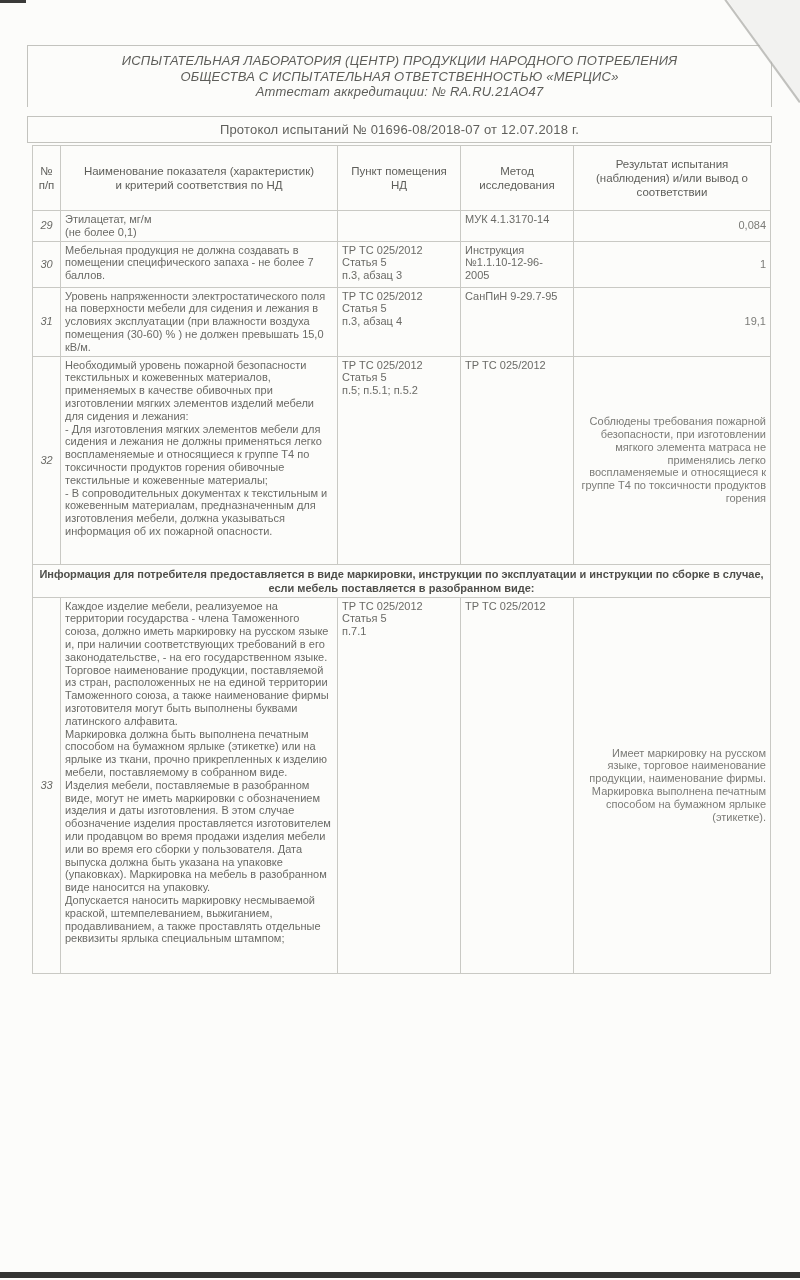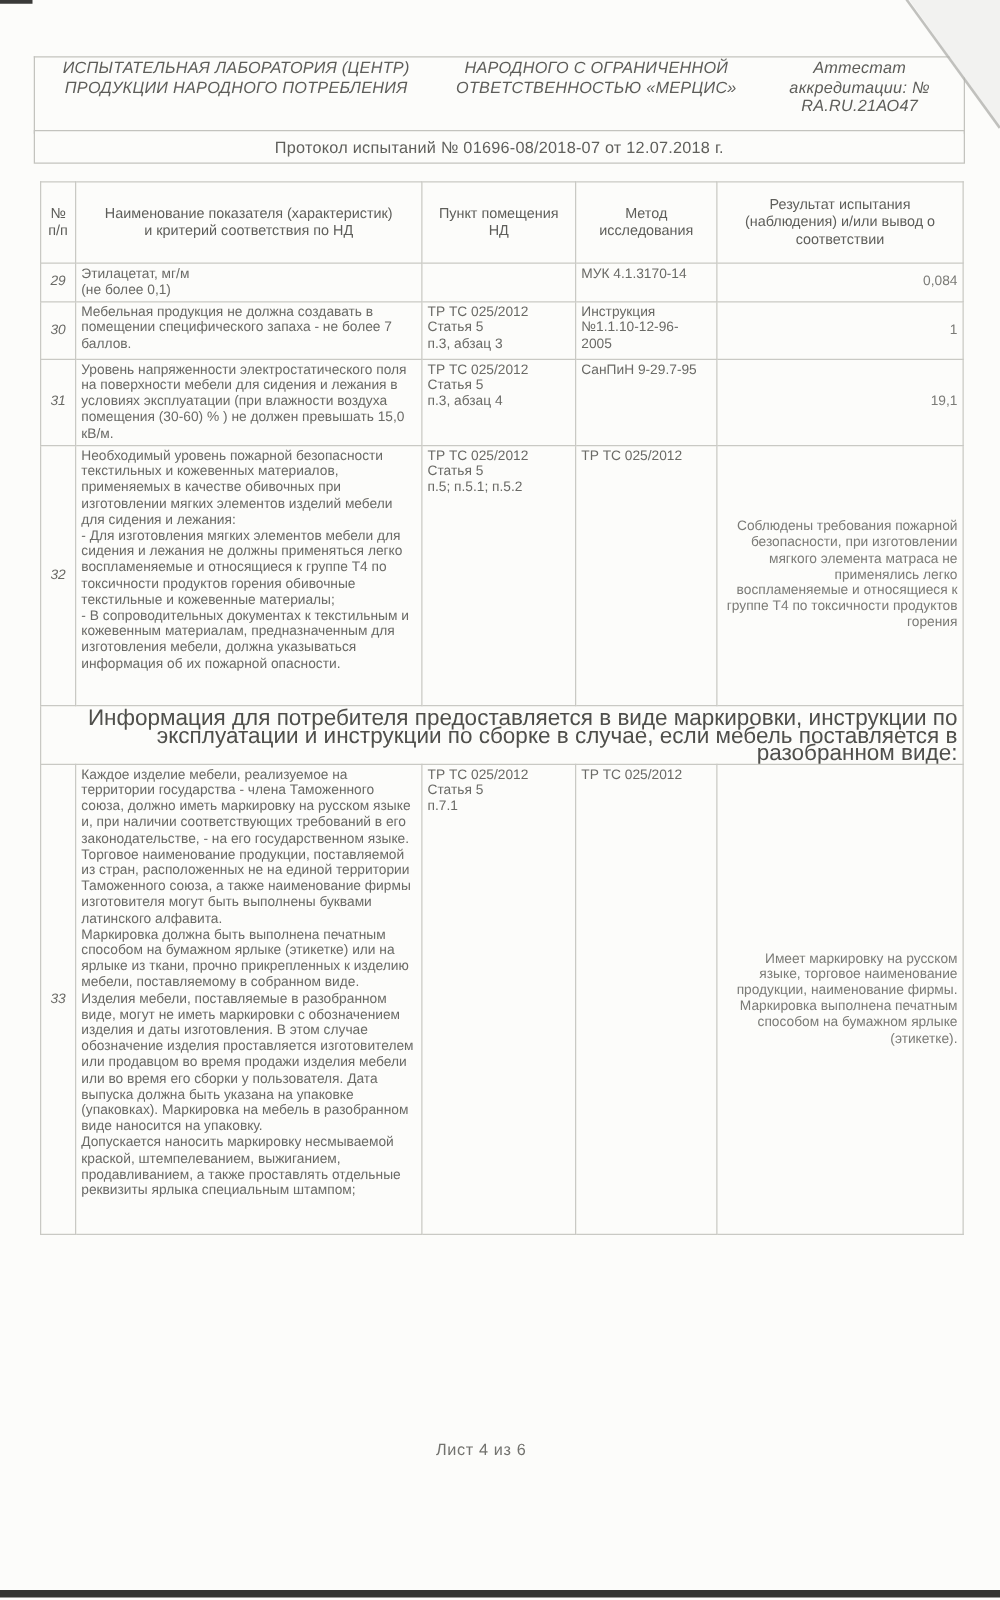--- a/index.html
+++ b/index.html
@@ -21,26 +21,26 @@
   .corner-fold-edge{
     position:absolute;left:726px;top:-1px;width:127px;height:2px;background:#b2b2ae;
     transform:rotate(54deg);transform-origin:left top;z-index:6;opacity:.8;
   }
   .bottom-strip{position:absolute;left:0;bottom:2px;width:800px;height:6px;background:#343432;}
 
   
   .header-box{
     position:absolute;left:27px;top:45px;width:743px;height:61px;
     border:1px solid #c3c3be;border-bottom:none;
-    display:flex;flex-direction:row;justify-content:center;
+    display:flex;flex-direction:column;justify-content:center;
     text-align:center;font-style:italic;color:#5d5d59;
     font-size:13px;line-height:15.5px;letter-spacing:.2px;
   }
   .protocol-box{
-    position:absolute;left:27px;top:104px;width:743px;height:25px;
+    position:absolute;left:27px;top:116px;width:743px;height:25px;
     border:1px solid #c3c3be;
     display:flex;align-items:center;justify-content:center;
     font-size:13px;color:#5f5f5b;letter-spacing:.2px;
   }
 
   
   table.results{
     position:absolute;left:32px;top:145px;width:738px;
     border-collapse:collapse;table-layout:fixed;
     font-size:11px;line-height:12.8px;color:#6a6a66;
@@ -50,42 +50,42 @@
   }
   table.results th{
     height:60px;font-weight:normal;font-size:11.5px;line-height:14px;
     text-align:center;vertical-align:middle;color:#5e5e5a;
   }
   td.num{font-style:italic;text-align:center;vertical-align:middle;}
   td.name{text-align:left;vertical-align:top;padding-left:7px;white-space:pre-line;}
   td.punkt,td.method{text-align:left;vertical-align:top;white-space:pre-line;}
   td.result{text-align:right;vertical-align:middle;white-space:pre-line;color:#7b7b77;}
   td.section{
-    font-weight:normal;font-size:18px;line-height:14px;color:#4f4f4b;
-    text-align:right;vertical-align:middle;padding:2px 2px;height:26px;
+    font-weight:bold;font-size:11px;line-height:14px;color:#4f4f4b;
+    text-align:center;vertical-align:middle;padding:2px 2px;height:26px;
   }
   .pre{white-space:pre-line;}
 
   .footer{
     position:absolute;left:0;top:1152px;width:770px;text-align:center;
     font-size:13px;color:#72726e;letter-spacing:.5px;
   }
 </style>
 </head>
 <body>
 
 <div class="page">
 
   <div class="top-left-mark"></div>
   <div class="corner-fold"></div>
   <div class="corner-fold-edge"></div>
 
   <div class="header-box">
     <div>ИСПЫТАТЕЛЬНАЯ ЛАБОРАТОРИЯ (ЦЕНТР) ПРОДУКЦИИ НАРОДНОГО ПОТРЕБЛЕНИЯ</div>
-    <div>НАРОДНОГО С ОГРАНИЧЕННОЙ ОТВЕТСТВЕННОСТЬЮ «МЕРЦИС»</div>
+    <div>ОБЩЕСТВА С ИСПЫТАТЕЛЬНАЯ ОТВЕТСТВЕННОСТЬЮ «МЕРЦИС»</div>
     <div>Аттестат аккредитации: № RA.RU.21АО47</div>
   </div>
 
   <div class="protocol-box">Протокол испытаний № 01696-08/2018-07 от 12.07.2018 г.</div>
 
   <table class="results">
     <colgroup>
       <col style="width:28px">
       <col style="width:277px">
       <col style="width:123px">
@@ -158,17 +158,16 @@
 Допускается наносить маркировку несмываемой краской, штемпелеванием, выжиганием, продавливанием, а также проставлять отдельные реквизиты ярлыка специальным штампом;</td>
         <td class="punkt">ТР ТС 025/2012
 Статья 5
 п.7.1</td>
         <td class="method">ТР ТС 025/2012</td>
         <td class="result">Имеет маркировку на русском языке, торговое наименование продукции, наименование фирмы. Маркировка выполнена печатным способом на бумажном ярлыке (этикетке).</td>
       </tr>
     </tbody>
   </table>
 
-  <div class="footer">Лист 4 из 6</div>
 
   <div class="bottom-strip"></div>
 
 </div>
 
 </body></html>

